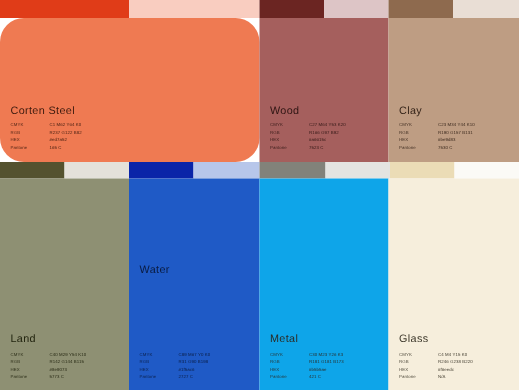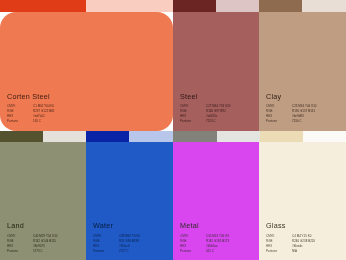--- a/index.html
+++ b/index.html
@@ -100,21 +100,21 @@
             <span class="spec-key">HEX</span>
             <span class="spec-val">#ed7a52</span>
           </div>
           <div class="spec-row">
             <span class="spec-key">Pantone</span>
             <span class="spec-val">165 C</span>
           </div>
         </div>
       </div>
       <div class="swatch" style="background: rgb(165, 95, 93); color: rgb(46, 21, 19); width: 86px; flex: 0 0 86px;">
-        <div class="swatch-name">Steel</div>
+        <div class="swatch-name">Wood</div>
         <div class="spec-table">
           <div class="spec-row">
             <span class="spec-key">CMYK</span>
             <span class="spec-val">C27 M64 Y53 K20</span>
           </div>
           <div class="spec-row">
             <span class="spec-key">RGB</span>
             <span class="spec-val">R166 G97 B92</span>
           </div>
           <div class="spec-row">
@@ -176,42 +176,42 @@
           <div class="spec-row">
             <span class="spec-key">HEX</span>
             <span class="spec-val">#8e9073</span>
           </div>
           <div class="spec-row">
             <span class="spec-key">Pantone</span>
             <span class="spec-val">5773 C</span>
           </div>
         </div>
       </div>
-      <div class="swatch" style="background: rgb(31, 90, 198); color: rgb(10, 27, 63); width: 87px; flex: 0 0 87px;">
+      <div class="swatch" style="background: rgb(31, 90, 198); color: rgb(10, 27, 63); width: 87px; flex: 0 0 87px; gap: 46px;">
         <div class="swatch-name">Water</div>
         <div class="spec-table">
           <div class="spec-row">
             <span class="spec-key">CMYK</span>
             <span class="spec-val">C89 M67 Y0 K0</span>
           </div>
           <div class="spec-row">
             <span class="spec-key">RGB</span>
             <span class="spec-val">R31 G90 B198</span>
           </div>
           <div class="spec-row">
             <span class="spec-key">HEX</span>
             <span class="spec-val">#1f5ac6</span>
           </div>
           <div class="spec-row">
             <span class="spec-key">Pantone</span>
             <span class="spec-val">2727 C</span>
           </div>
         </div>
       </div>
-      <div class="swatch" style="background: #d946ef; color: rgb(43, 43, 38); width: 86px; flex: 0 0 86px;">
+      <div class="swatch" style="background: #0ea5e9; color: rgb(43, 43, 38); width: 86px; flex: 0 0 86px;">
         <div class="swatch-name">Metal</div>
         <div class="spec-table">
           <div class="spec-row">
             <span class="spec-key">CMYK</span>
             <span class="spec-val">C30 M23 Y26 K3</span>
           </div>
           <div class="spec-row">
             <span class="spec-key">RGB</span>
             <span class="spec-val">R181 G181 B173</span>
           </div>

